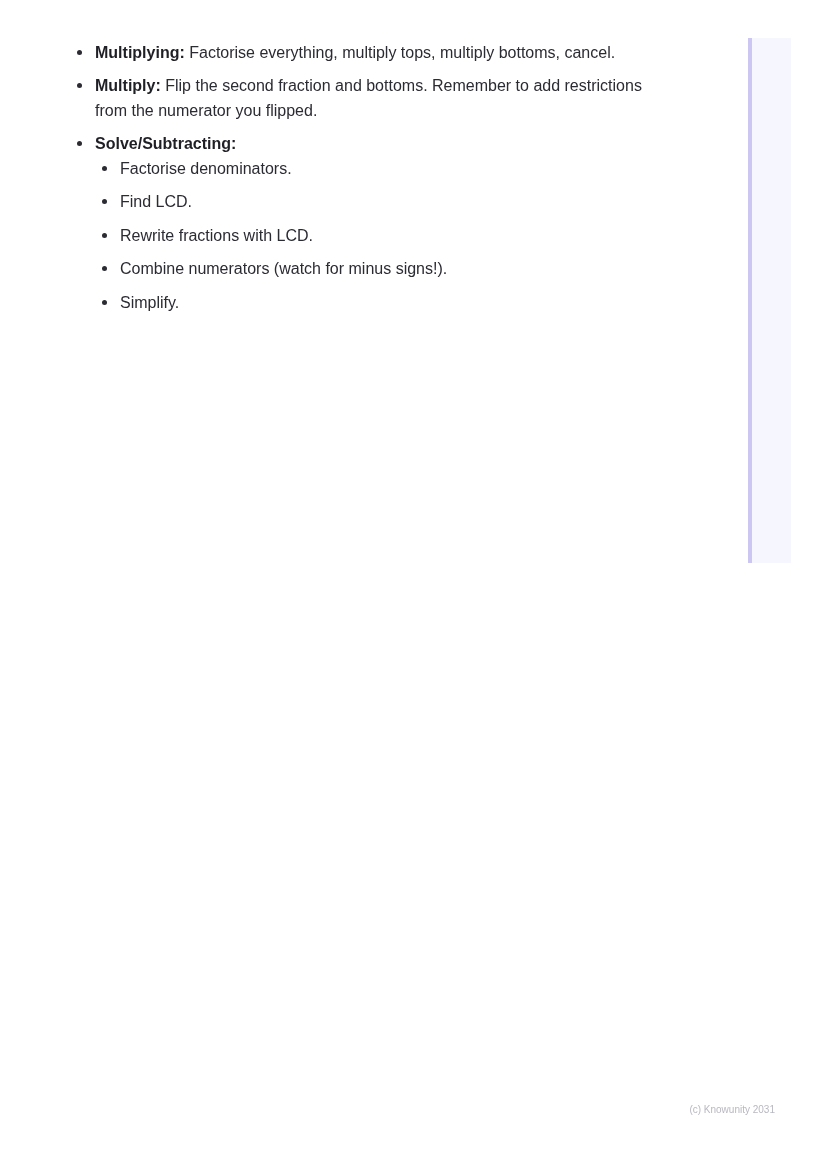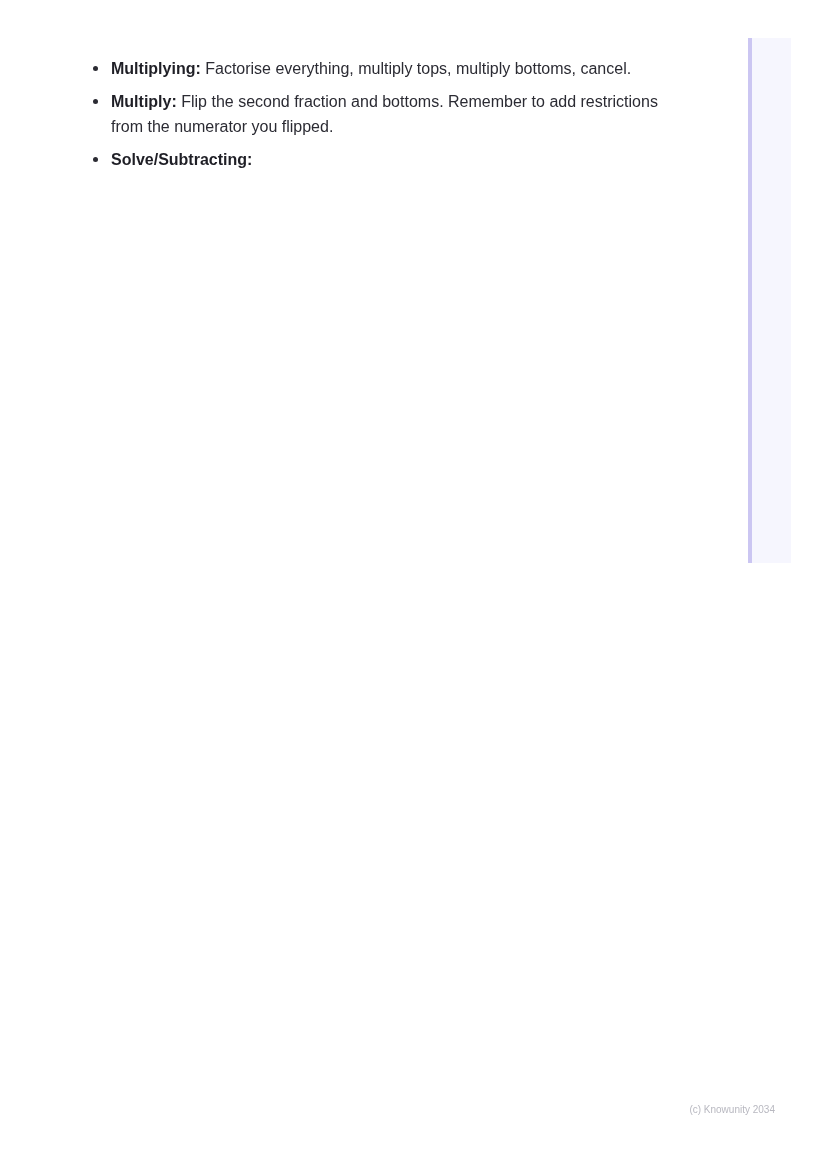--- a/index.html
+++ b/index.html
@@ -4,21 +4,21 @@
 <style>
   html, body { margin: 0; padding: 0; }
   body {
     width: 828px; height: 1171px; background: #ffffff; position: relative; overflow: hidden;
     font-family: "Liberation Sans", "DejaVu Sans", sans-serif; color: #2b2b33;
   }
   .callout {
     position: absolute; left: 748px; top: 38px; width: 43px; height: 525px;
     background: #f6f6fe; border-left: 4px solid #cbc6f2; box-sizing: border-box;
   }
-  ul.top { position: absolute; left: 95px; top: 40px; margin: 16px; padding: 0; list-style: none; width: 560px; }
+  ul.top { position: absolute; left: 95px; top: 40px; margin: 0; padding: 0; list-style: none; width: 560px; }
   ul.top > li { position: relative; font-size: 16px; line-height: 25px; margin-bottom: 8px; }
   ul.top > li::before {
     content: ""; position: absolute; left: -18px; top: 10px; width: 5px; height: 5px; border-radius: 50%; background: #2b2b33;
   }
   ul.sub { margin: 0; padding: 0; list-style: none; }
   ul.sub > li { position: relative; padding-left: 25px; line-height: 25px; margin-bottom: 8.4px; }
   ul.sub > li::before {
     content: ""; position: absolute; left: 7px; top: 10px; width: 5px; height: 5px; border-radius: 50%; background: #2b2b33;
   }
   b { font-weight: bold; color: #1f1f26; }
@@ -29,16 +29,23 @@
 </head>
 <body>
 
 <div class="callout"></div>
 
 <ul class="top">
   <li><b>Multiplying:</b><span> Factorise everything, multiply tops, multiply bottoms, cancel.</span></li>
   <li><b>Multiply:</b><span> Flip the second fraction and bottoms. Remember to add restrictions from the numerator you flipped.</span></li>
   <li style="margin-bottom:14px">
     <b>Solve/Subtracting:</b>
+    <ul class="sub">
+      <li>Factorise denominators.</li>
+      <li>Find LCD.</li>
+      <li>Rewrite fractions with LCD.</li>
+      <li>Combine numerators (watch for minus signs!).</li>
+      <li>Simplify.</li>
+    </ul>
   </li>
 </ul>
 
-<div class="footer">(c) Knowunity 2034</div>
+<div class="footer">(c) Knowunity 2031</div>
 
 </body></html>

